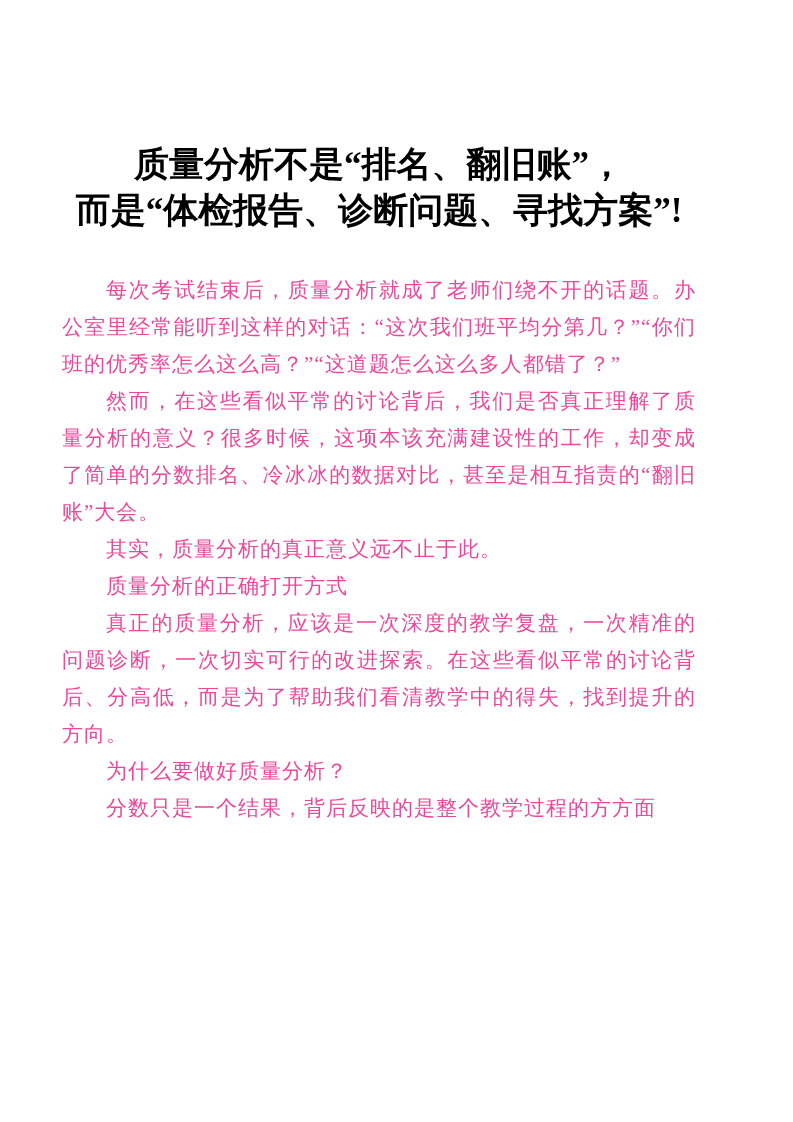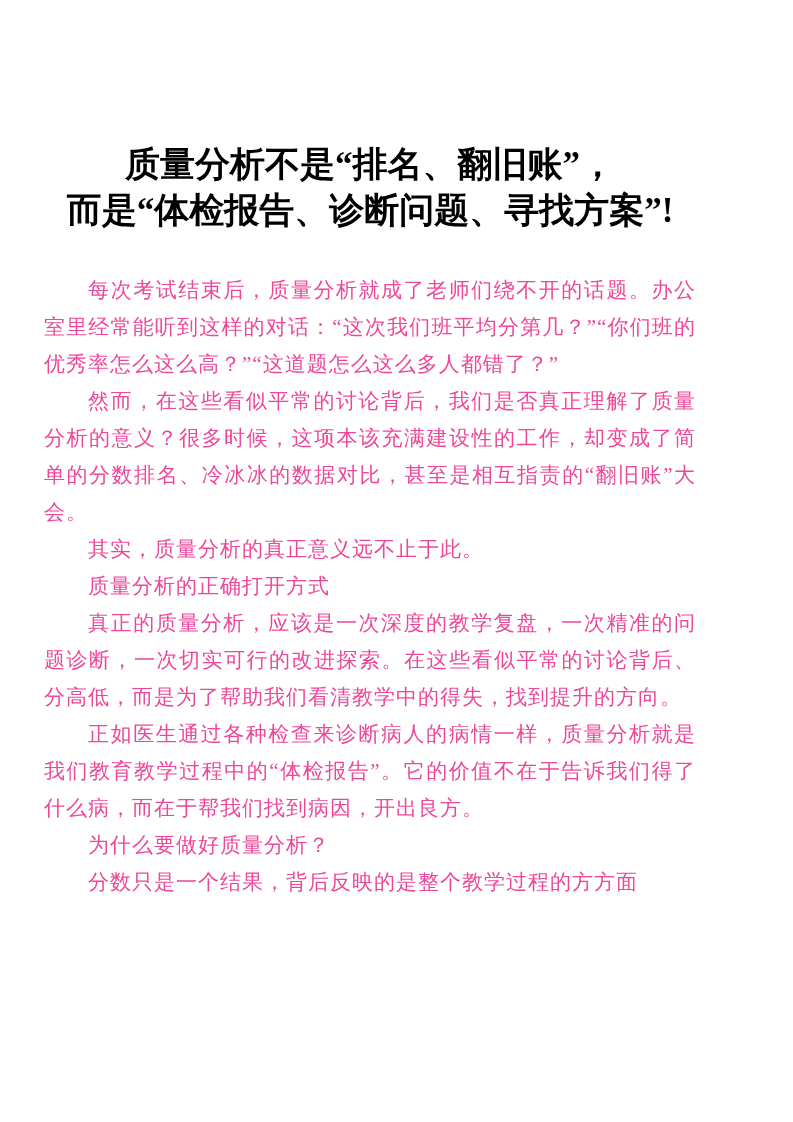--- a/index.html
+++ b/index.html
@@ -9,21 +9,21 @@
   .page {
     position: relative;
     width: 793px;
     height: 1122px;
     margin: 0 auto;
     background: #ffffff;
     overflow: hidden;
   }
 
   .content {
-    padding: 142px 97px 0 44px;
+    padding: 142px 97px 0 62px;
   }
 
   .doc-title {
     font-size: 35px;
     font-weight: 700;
     line-height: 46px;
     text-align: center;
     color: #000000;
     margin-bottom: 38px;
     font-family: "Liberation Serif", serif;
@@ -54,19 +54,18 @@
       <span class="title-line">质量分析不是“排名、翻旧账”，</span>
       <span class="title-line">而是“体检报告、诊断问题、寻找方案”!</span>
     </h1>
 
     <div class="body-text">
       <p>每次考试结束后，质量分析就成了老师们绕不开的话题。办公室里经常能听到这样的对话：“这次我们班平均分第几？”“你们班的优秀率怎么这么高？”“这道题怎么这么多人都错了？”</p>
       <p>然而，在这些看似平常的讨论背后，我们是否真正理解了质量分析的意义？很多时候，这项本该充满建设性的工作，却变成了简单的分数排名、冷冰冰的数据对比，甚至是相互指责的“翻旧账”大会。</p>
       <p>其实，质量分析的真正意义远不止于此。</p>
       <p>质量分析的正确打开方式</p>
       <p>真正的质量分析，应该是一次深度的教学复盘，一次精准的问题诊断，一次切实可行的改进探索。在这些看似平常的讨论背后、分高低，而是为了帮助我们看清教学中的得失，找到提升的方向。</p>
-      <p>正如医生通过各种检查来诊断病人的病情一样，质量分析就是我们教育教学过程中的“体检报告”。它的价值不在于告诉我们得了什么病，而在于帮我们找到病因，开出良方。</p>
       <p>为什么要做好质量分析？</p>
       <p>分数只是一个结果，背后反映的是整个教学过程的方方面</p>
     </div>
 
   </div>
 </div>
 
 </body></html>

